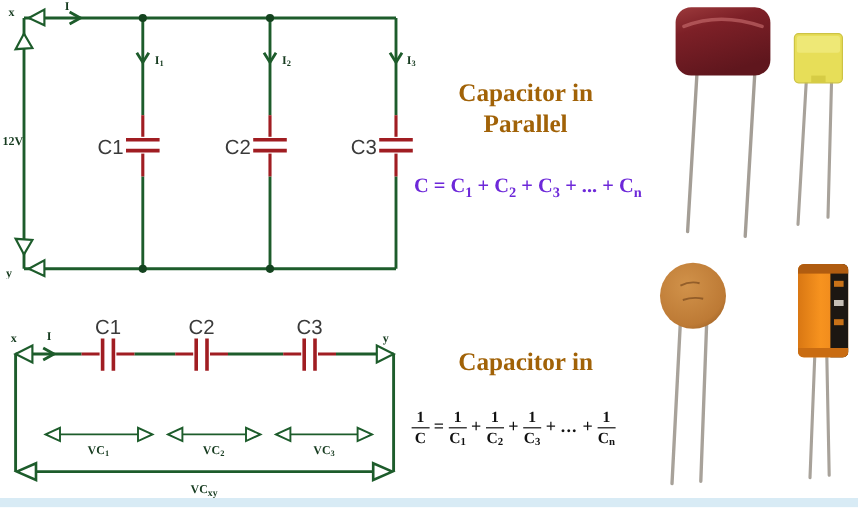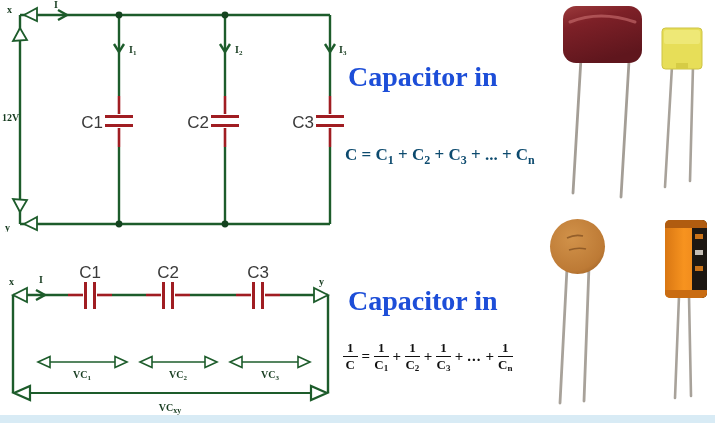--- a/index.html
+++ b/index.html
@@ -2,22 +2,22 @@
 <html><head>
 <meta charset="utf-8">
 <style>
   html,body{margin:0;padding:0;background:#ffffff;}
   .stage{position:relative;width:715px;height:423px;background:#ffffff;overflow:hidden;
          font-family:"Liberation Serif", serif;}
   .abs{position:absolute;}
   svg text{user-select:none;}
   .cap-label{font-family:"Liberation Sans", sans-serif;font-size:17px;fill:#3a3a3a;}
   .grn-label{font-family:"Liberation Serif", serif;font-weight:bold;fill:#173c20;font-size:10px;}
-  .title{font-weight:bold;font-size:28px;line-height:26px;color:#1d4ed8;text-align:left;width:180px;}
-  .formula{font-weight:bold;font-size:17px;color:#0c4a6e;white-space:nowrap;}
+  .title{font-weight:bold;font-size:21px;line-height:26px;color:#a16207;text-align:center;width:180px;}
+  .formula{font-weight:bold;font-size:17px;color:#6d28d9;white-space:nowrap;}
   .formula sub{font-size:12px;vertical-align:-4px;line-height:0;}
   .sformula{display:flex;align-items:center;justify-content:flex-start;gap:4px;
             font-weight:bold;color:#111;font-size:15px;}
   .frac{display:inline-block;text-align:center;font-size:13px;line-height:1.05;}
   .frac .num{display:block;border-bottom:1.6px solid #111;padding:0 4px 1px 4px;}
   .frac .den{display:block;padding-top:1px;}
   .frac sub{font-size:9px;vertical-align:-2px;line-height:0;}
   .op{font-size:15px;}
   .dots{font-size:15px;letter-spacing:1px;}
   .bottom-strip{left:0;top:415px;width:715px;height:8px;background:#d8ebf5;}
@@ -161,20 +161,21 @@
     <text class="cap-label" x="168" y="46" text-anchor="middle"><tspan>C2</tspan></text>
     <text class="cap-label" x="258" y="46" text-anchor="middle"><tspan>C3</tspan></text>
     <text class="grn-label" x="82" y="146" text-anchor="middle"><tspan>VC</tspan><tspan font-size="7" dy="2">1</tspan></text>
     <text class="grn-label" x="178" y="146" text-anchor="middle"><tspan>VC</tspan><tspan font-size="7" dy="2">2</tspan></text>
     <text class="grn-label" x="270" y="146" text-anchor="middle"><tspan>VC</tspan><tspan font-size="7" dy="2">3</tspan></text>
     <text class="grn-label" x="170" y="179" text-anchor="middle" font-size="11"><tspan>VC</tspan><tspan font-size="8" dy="2">xy</tspan></text>
   </svg>
 
   <div class="abs title" style="left:348px;top:64px;">
     <div>Capacitor in</div>
+    <div>Parallel</div>
   </div>
 
   <div class="abs formula" style="left:345px;top:145px;">
     <span>C</span>
     <span>=</span>
     <span><span>C</span><sub>1</sub></span>
     <span>+</span>
     <span><span>C</span><sub>2</sub></span>
     <span>+</span>
     <span><span>C</span><sub>3</sub></span>

